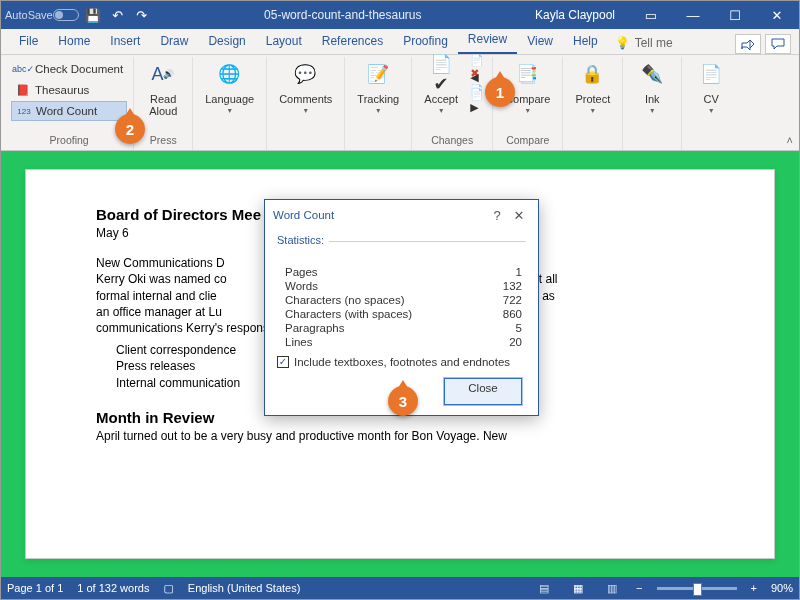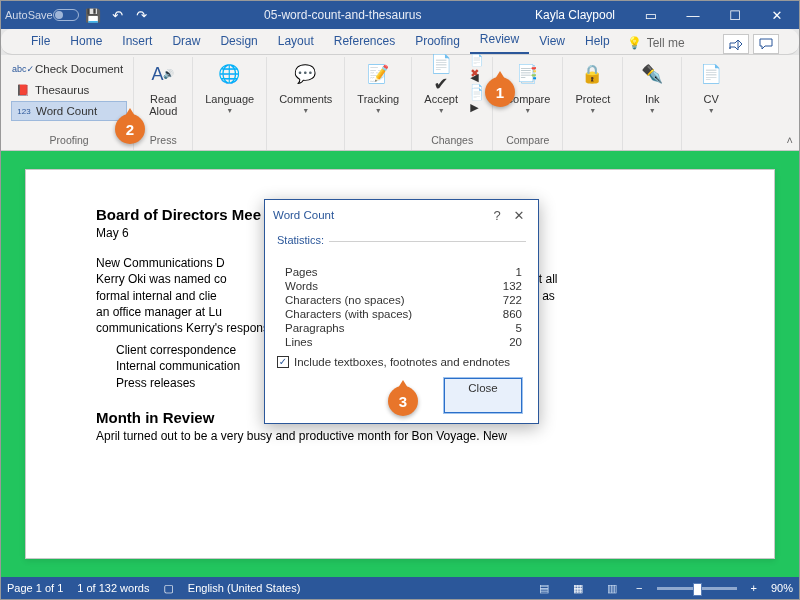--- a/index.html
+++ b/index.html
@@ -9,21 +9,21 @@
 .titlebar .tb-left{display:flex;align-items:center;gap:6px;}
 .titlebar .autosave{display:flex;align-items:center;font-size:11px;color:#d0d8e8;}
 .toggle{width:26px;height:12px;border:1px solid #9fb6d8;border-radius:7px;position:relative;}
 .toggle::after{content:"";width:8px;height:8px;border-radius:50%;background:#9fb6d8;position:absolute;top:1px;left:1px;}
 .tb-icon{width:18px;height:18px;display:inline-flex;align-items:center;justify-content:center;color:#fff;font-size:13px;}
 .titlebar .doc-title{flex:1;text-align:center;font-size:12px;color:#e8ecf5;}
 .titlebar .tb-right{display:flex;align-items:center;gap:6px;}
 .titlebar .user{font-size:12px;color:#fff;margin-right:12px;}
 .winbtn{width:36px;height:28px;display:flex;align-items:center;justify-content:center;color:#fff;font-size:13px;}
 
-.tabs{height:26px;background:#f3f2f1;display:flex;align-items:flex-end;padding:0 20px;border-bottom:1px solid #d0d0d0;border-radius:11px;}
+.tabs{height:26px;background:#f3f2f1;display:flex;align-items:flex-end;padding:0 8px;border-bottom:1px solid #d0d0d0;}
 .tab{padding:4px 10px 6px;font-size:12px;color:#2b579a;cursor:pointer;}
 .tab.active{color:#2b579a;border-bottom:2px solid #2b579a;font-weight:400;}
 .tabs .spacer{flex:1;}
 .tabs .tell{display:flex;align-items:center;gap:4px;color:#666;font-size:12px;padding:4px 8px;}
 .tabs .bulb{color:#888;}
 .share-icon,.comment-icon{width:26px;height:20px;border:1px solid #c8c8c8;margin-left:4px;display:flex;align-items:center;justify-content:center;color:#2b579a;font-size:12px;background:#fff;}
 
 .ribbon{height:96px;background:#f3f2f1;display:flex;padding:2px 4px 0;border-bottom:1px solid #c8c8c8;position:relative;}
 .group{display:flex;flex-direction:column;align-items:center;padding:2px 6px;border-right:1px solid #e0e0e0;}
 .group .body{flex:1;display:flex;align-items:flex-start;gap:4px;}
@@ -56,21 +56,21 @@
 .dialog .dtitle .spacer{flex:1;}
 .dialog .dtitle .dbtn{width:22px;text-align:center;color:#555;font-size:13px;}
 .dialog .dbody{padding:4px 12px 10px;}
 .dialog .stat-head{color:#2b579a;font-size:11px;margin-bottom:18px;position:relative;}
 .dialog .stat-head::after{content:"";position:absolute;left:52px;right:0;top:7px;height:1px;background:#d0d0d0;}
 .dialog table{width:100%;margin:2px 0 6px 6px;}
 .dialog td{font-size:11.5px;color:#333;padding:0;}
 .dialog td.v{text-align:right;padding-right:8px;}
 .dialog .chk{display:flex;align-items:center;gap:5px;margin-top:4px;font-size:11.5px;}
 .dialog .chkbox{width:12px;height:12px;border:1px solid #333;display:inline-flex;align-items:center;justify-content:center;font-size:10px;color:#2b579a;line-height:1;}
-.dialog .close-btn{display:block;margin:10px 4px 0 auto;width:78px;height:35px;border:1px solid #2b6fc9;background:#e8f0fb;text-align:center;line-height:19px;font-size:11.5px;box-shadow:0 0 0 1px #9fc3ee;}
+.dialog .close-btn{display:block;margin:10px 4px 0 auto;width:78px;height:27px;border:1px solid #2b6fc9;background:#e8f0fb;text-align:center;line-height:19px;font-size:11.5px;box-shadow:0 0 0 1px #9fc3ee;}
 .wc-hover{background:#c8d8ee;border:1px solid #9db9dc;}
 svg{display:block;}
 </style>
 </head>
 <body>
 
 <div class="titlebar">
   <div class="tb-left">
     <span class="autosave">
       <span>AutoSave</span>
@@ -260,22 +260,22 @@
       <span>formal internal and clie</span>
       <span style="display:inline-block;width:228px;"></span>
       <span>ars of know-how as</span><br>
       <span>an office manager at Lu</span>
       <span style="display:inline-block;width:236px;"></span>
       <span>arketing and</span><br>
       <span>communications Kerry's responsibilities will include:</span>
     </p>
     <div class="indent">
       <div>Client correspondence</div>
+      <div>Press releases</div>
       <div>Internal communication</div>
-      <div>Press releases</div>
     </div>
     <h3 style="margin-top:18px;">Month in Review</h3>
     <div>April turned out to be a very busy and productive month for Bon Voyage. New</div>
   </div>
 </div>
 
 <div class="dialog">
   <div class="dtitle">
     <span>Word Count</span>
     <span class="spacer"></span>

